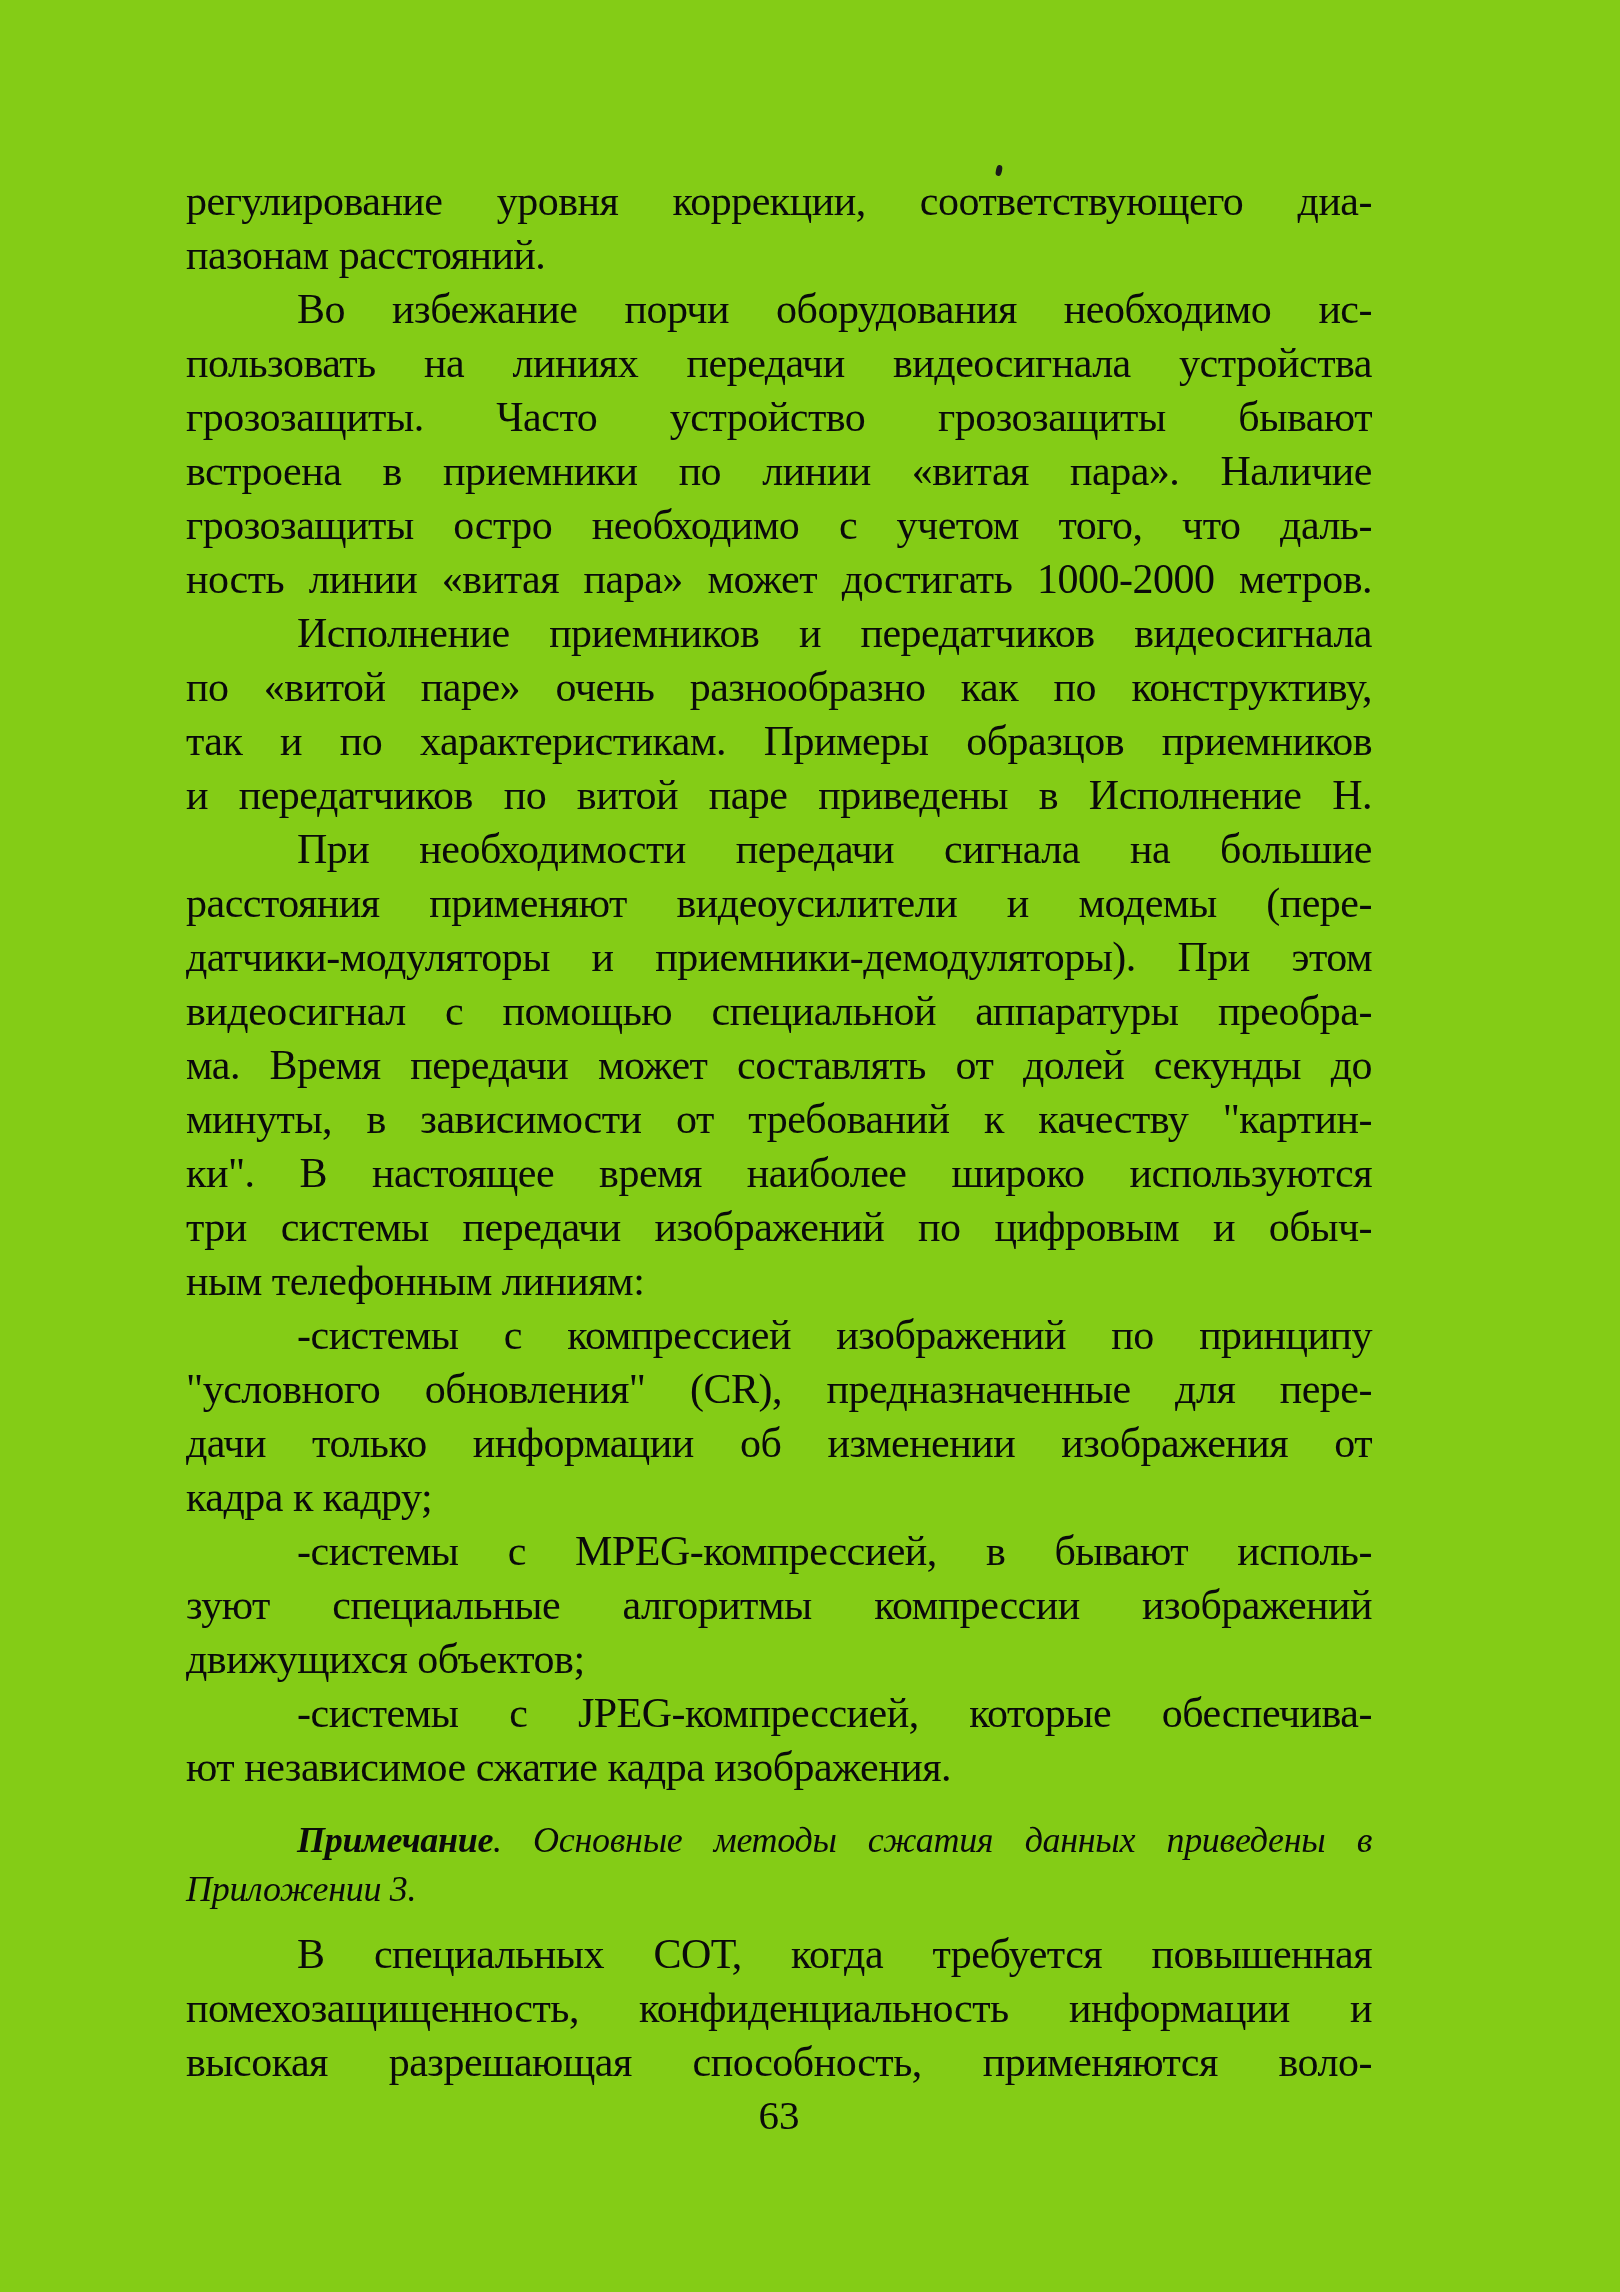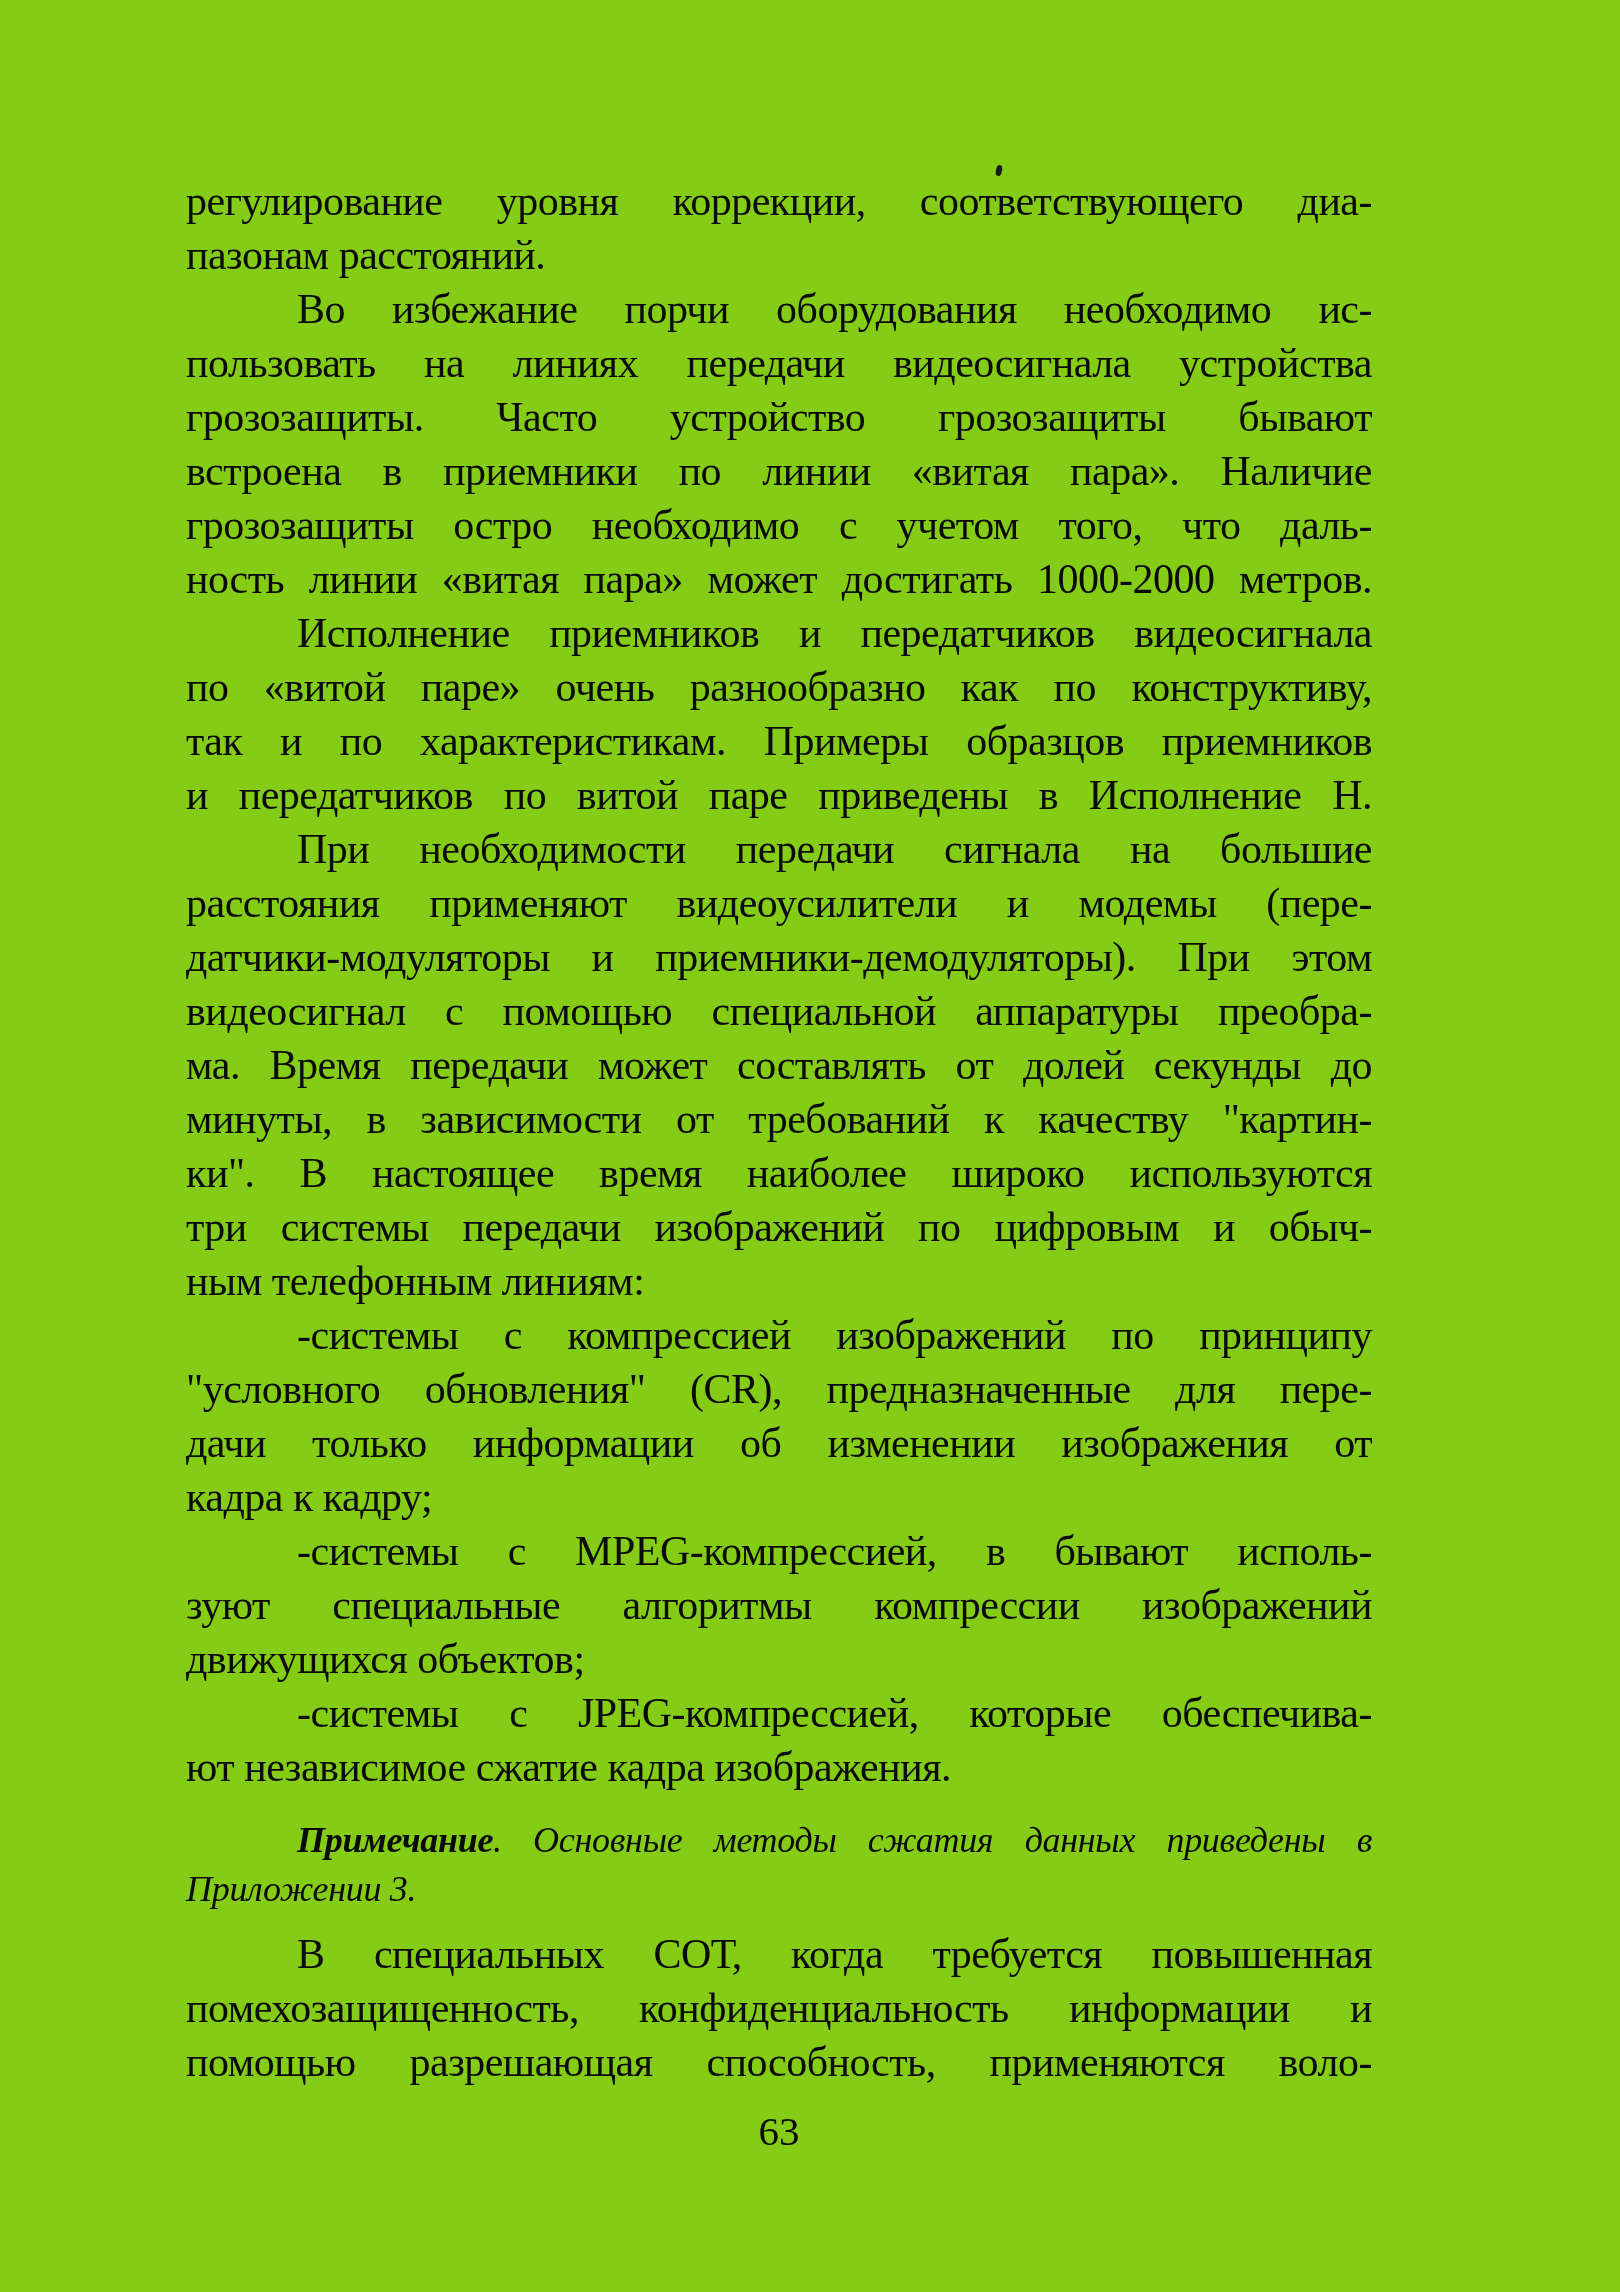--- a/index.html
+++ b/index.html
@@ -39,21 +39,21 @@
   }
   .para.note .line {
     font-size: 36px;
     line-height: 49px;
     font-style: italic;
     letter-spacing: -0.3px;
   }
   .para.note { margin-top: 21.6px; margin-bottom: 8px; }
   .para.closing { margin-top: 13px; }
   .page-number {
-    margin-top: 18px;
+    margin-top: 2px;
     font-size: 41px;
     line-height: 49px;
     text-align: center;
     text-align-last: center;
   }
   
   .scan-speck {
     position: absolute;
     left: 996px;
     top: 165px;
@@ -115,18 +115,18 @@
         <div class="line indent">-системы с JPEG-компрессией, которые обеспечива-</div>
         <div class="line short">ют независимое сжатие кадра изображения.</div>
       </div>
       <div class="para note">
         <div class="line indent"><b>Примечание</b>. Основные методы сжатия данных приведены в</div>
         <div class="line short">Приложении 3.</div>
       </div>
       <div class="para body closing">
         <div class="line indent">В специальных СОТ, когда требуется повышенная</div>
         <div class="line">помехозащищенность, конфиденциальность информации и</div>
-        <div class="line">помощью разрешающая способность, применяются воло-</div>
+        <div class="line">высокая разрешающая способность, применяются воло-</div>
       </div>
       <div class="page-number">63</div>
   </div>
 </div>
 
 
 </body></html>

